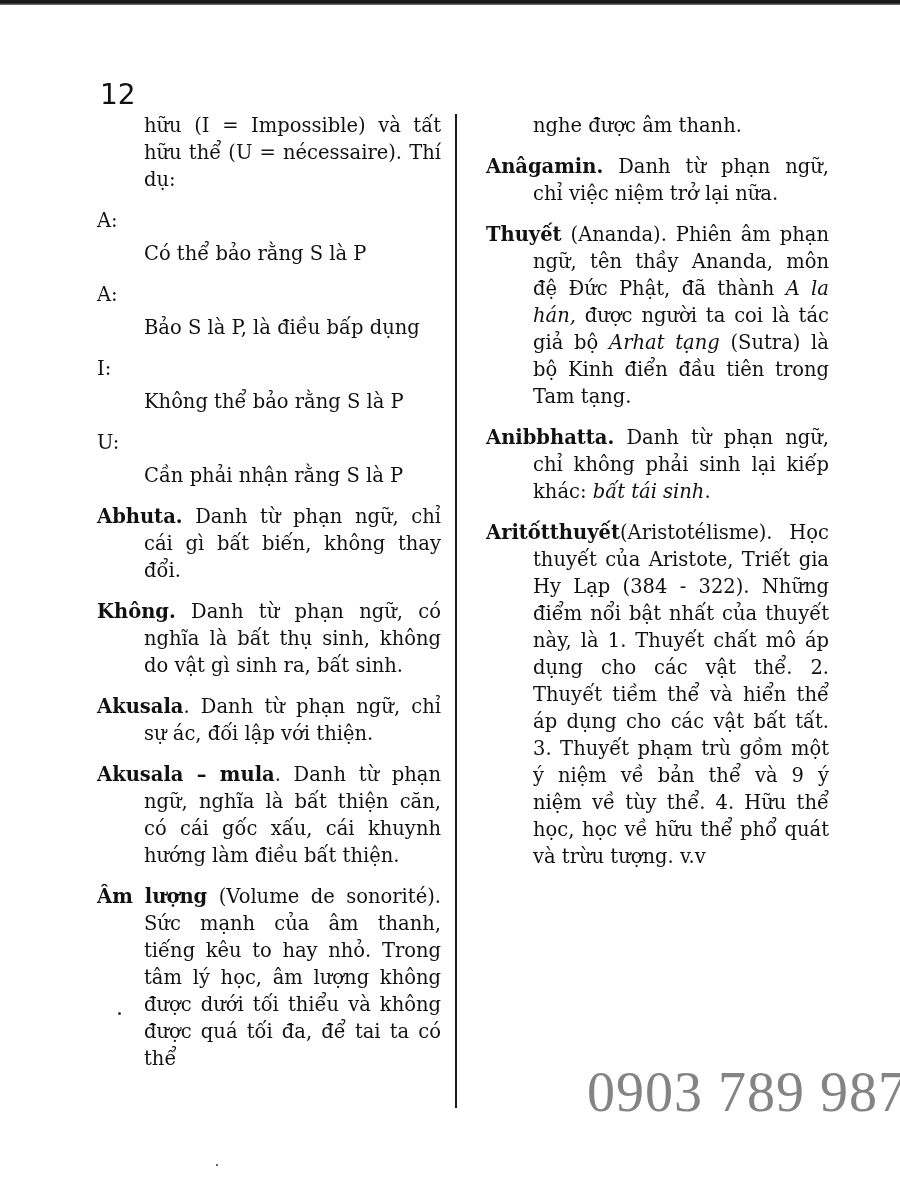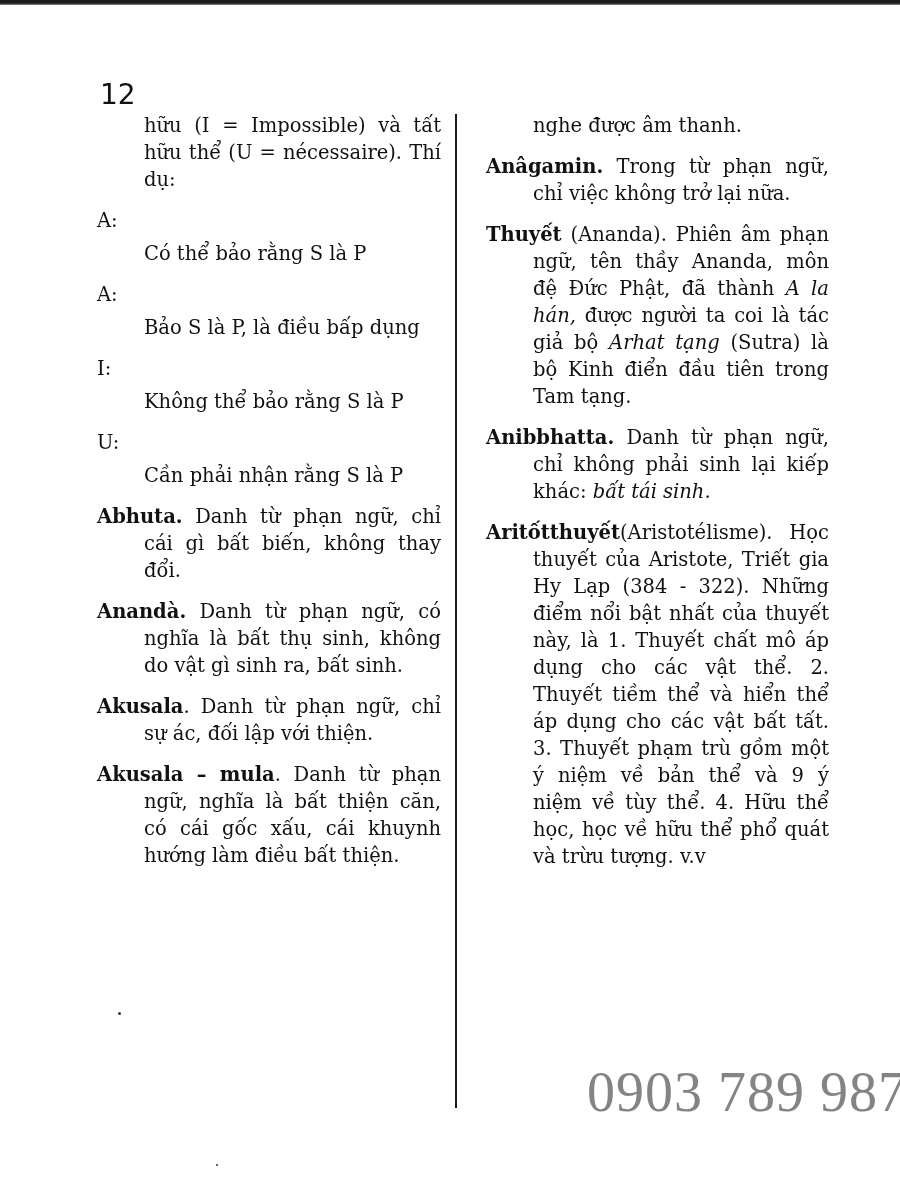--- a/index.html
+++ b/index.html
@@ -120,31 +120,32 @@
   <div class="cond">
     <span class="key">I:</span>
     <span class="txt">Không thể bảo rằng S là P</span>
   </div>
   <div class="cond">
     <span class="key">U:</span>
     <span class="txt">Cần phải nhận rằng S là P</span>
   </div>
 
   <p class="entry"><span class="term">Abhuta.</span><span> Danh từ phạn ngữ, chỉ cái gì bất biến, không thay đổi.</span></p>
-  <p class="entry"><span class="term">Anandà.</span><span> Danh từ phạn ngữ, có nghĩa là bất thụ sinh, không do vật gì sinh ra, bất sinh.</span></p>
+  <p class="entry"><span class="term">Không.</span><span> Danh từ phạn ngữ, có nghĩa là bất thụ sinh, không do vật gì sinh ra, bất sinh.</span></p>
   <p class="entry"><span class="term">Akusala</span><span>. Danh từ phạn ngữ, chỉ sự ác, đối lập với thiện.</span></p>
   <p class="entry"><span class="term">Akusala – mula</span><span>. Danh từ phạn ngữ, nghĩa là bất thiện căn, có cái gốc xấu, cái khuynh hướng làm điều bất thiện.</span></p>
+  <p class="entry"><span class="term">Âm lượng</span><span> (Volume de sonorité). Sức mạnh của âm thanh, tiếng kêu to hay nhỏ. Trong tâm lý học, âm lượng không được dưới tối thiểu và không được quá tối đa, để tai ta có thể</span></p>
 </div>
 
 <div class="divider"></div>
 
 <div class="column col-right">
   <p class="entry cont">nghe được âm thanh.</p>
 
-  <p class="entry"><span class="term">Anâgamin.</span><span> Trong từ phạn ngữ, chỉ việc không trở lại nữa.</span></p>
+  <p class="entry"><span class="term">Anâgamin.</span><span> Danh từ phạn ngữ, chỉ việc niệm trở lại nữa.</span></p>
 
   <p class="entry"><span class="term">Thuyết</span><span> (Ananda). Phiên âm phạn ngữ, tên thầy Ananda, môn đệ Đức Phật, đã thành </span><i>A la hán,</i><span> được người ta coi là tác giả bộ </span><i>Arhat tạng</i><span> (Sutra) là bộ Kinh điển đầu tiên trong Tam tạng.</span></p>
 
   <p class="entry"><span class="term">Anibbhatta.</span><span> Danh từ phạn ngữ, chỉ không phải sinh lại kiếp khác: </span><i>bất tái sinh</i><span>.</span></p>
 
 
   <p class="entry"><span class="term">Aritốtthuyết</span><span>(Aristotélisme). Học thuyết của Aristote, Triết gia Hy Lạp (384 - 322). Những điểm nổi bật nhất của thuyết này, là 1. Thuyết chất mô áp dụng cho các vật thể. 2. Thuyết tiềm thể và hiển thể áp dụng cho các vật bất tất. 3. Thuyết phạm trù gồm một ý niệm về bản thể và 9 ý niệm về tùy thể. 4. Hữu thể học, học về hữu thể phổ quát và trừu tượng. v.v</span></p>
 </div>
 
 <div class="watermark">0903 789 987</div>

